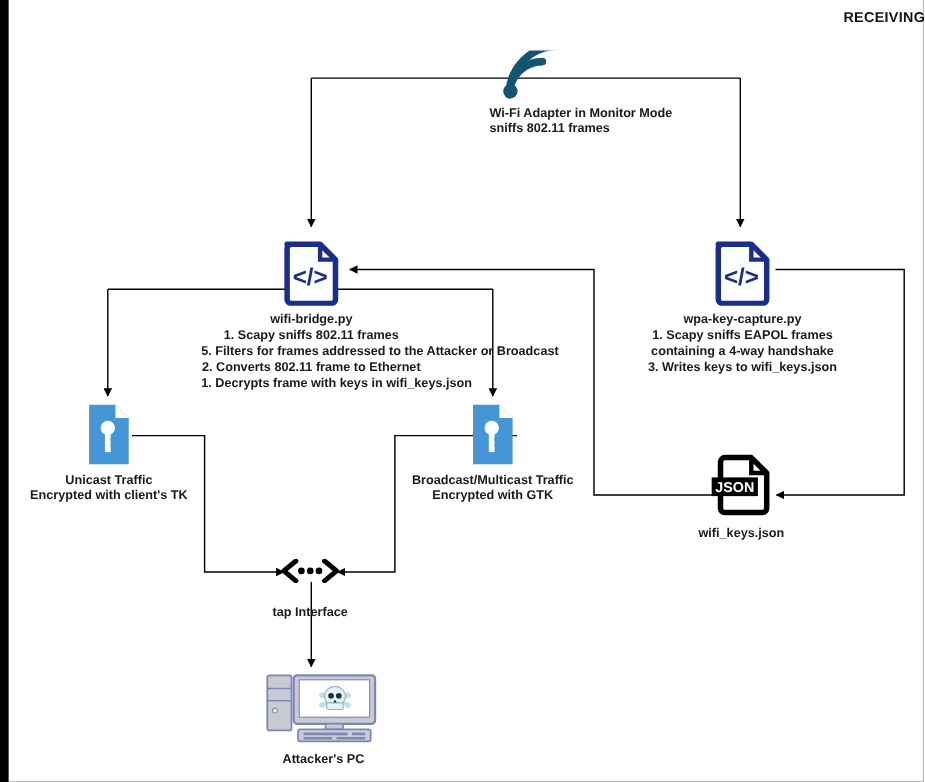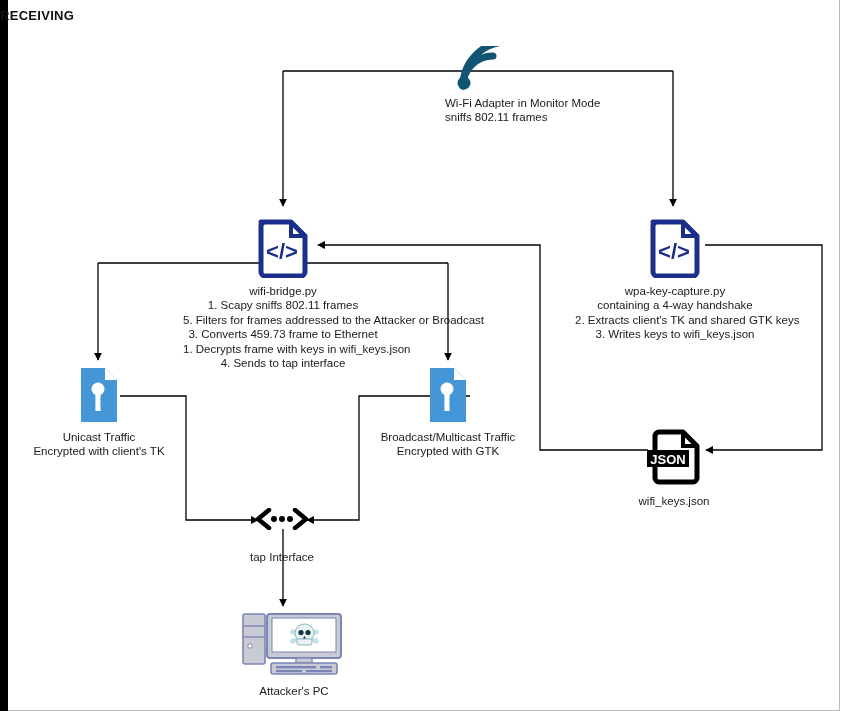--- a/index.html
+++ b/index.html
@@ -11,33 +11,33 @@
 
   
   #canvas{position:absolute;left:8px;top:0;width:832px;height:711px;
           border-right:1px solid #b9b9b9;border-bottom:1px solid #b9b9b9;
           box-sizing:border-box;background:#fff;}
 
   #edges{position:absolute;left:0;top:0;width:841px;height:711px;pointer-events:none;}
 
   .node{position:absolute;text-align:center;}
   .nodeicon{display:block;margin:0 auto;}
-  .caption{font-size:11.5px;line-height:14.4px;white-space:nowrap;color:#1a1a1a;}
+  .caption{font-size:11.5px;line-height:14.4px;white-space:nowrap;color:#1a1a1a;font-weight:bold;}
   .caption .t{display:block;}
 
-  #title{position:absolute;left:0;top:8px;width:841px;text-align:left;
+  #title{position:absolute;left:0;top:8px;width:841px;text-align:right;
          font-size:13px;font-weight:bold;letter-spacing:.3px;color:#111;}
 
   
   #n-wifi{left:445px;top:46px;width:72px;}
   #n-bridge{left:183px;top:216px;width:200px;}
   #n-wpa{left:575px;top:216px;width:200px;}
   #n-unicast{left:19px;top:366px;width:160px;}
   #n-broadcast{left:358px;top:366px;width:180px;}
-  #n-json{left:604px;top:428px;width:140px;text-align:center;}
+  #n-json{left:604px;top:412px;width:140px;text-align:center;}
   #n-tap{left:232px;top:508px;width:100px;}
   #n-pc{left:219px;top:606px;width:150px;}
 
   .cap-wifi{margin-top:6px;}
   .cap-doc{margin-top:6px;}
   .cap-key{margin-top:6px;}
   .cap-json{margin-top:8px;}
   .cap-tap{margin-top:20px;}
   .cap-pc{margin-top:6px;}
 </style>
@@ -98,36 +98,35 @@
 <div class="node" id="n-bridge">
   <svg class="nodeicon" width="56" height="62" viewBox="0 0 56 62">
     <path d="M6,6 h30 l14,14 v36 a4,4 0 0 1 -4,4 h-36 a4,4 0 0 1 -4,-4 v-46 a4,4 0 0 1 4,-4 z" fill="#fff" stroke="#1a2e8a" stroke-width="5" stroke-linejoin="round"></path>
     <path d="M36,6 v14 h14" fill="none" stroke="#1a2e8a" stroke-width="4"></path>
     <text x="27" y="43" text-anchor="middle" font-size="22" font-weight="bold" font-family="Liberation Sans, sans-serif" fill="#1a2e8a">&lt;/&gt;</text>
   </svg>
   <div class="caption cap-doc">
     <span class="t">wifi-bridge.py</span>
     <span class="t">1. Scapy sniffs 802.11 frames</span>
     <span class="t">5. Filters for frames addressed to the Attacker or Broadcast</span>
-    <span class="t">3. Converts 459.73 frame to Ethernet</span>
+    <span class="t">2. Converts 802.11 frame to Ethernet</span>
     <span class="t">1. Decrypts frame with keys in wifi_keys.json</span>
-    <span class="t">4. Sends to tap interface</span>
   </div>
 </div>
 
 <div class="node" id="n-wpa">
   <svg class="nodeicon" width="56" height="62" viewBox="0 0 56 62">
     <path d="M6,6 h30 l14,14 v36 a4,4 0 0 1 -4,4 h-36 a4,4 0 0 1 -4,-4 v-46 a4,4 0 0 1 4,-4 z" fill="#fff" stroke="#1a2e8a" stroke-width="5" stroke-linejoin="round"></path>
     <path d="M36,6 v14 h14" fill="none" stroke="#1a2e8a" stroke-width="4"></path>
     <text x="27" y="43" text-anchor="middle" font-size="22" font-weight="bold" font-family="Liberation Sans, sans-serif" fill="#1a2e8a">&lt;/&gt;</text>
   </svg>
   <div class="caption cap-doc">
     <span class="t">wpa-key-capture.py</span>
+    <span class="t">1. Scapy sniffs EAPOL frames</span>
     <span class="t">containing a 4-way handshake</span>
-    <span class="t">2. Extracts client's TK and shared GTK keys</span>
     <span class="t">3. Writes keys to wifi_keys.json</span>
   </div>
 </div>
 
 <div class="node" id="n-unicast">
   <svg class="nodeicon" width="40" height="58" viewBox="0 0 40 58">
     <path d="M2,2 h24 l12,12 v42 h-36 z" fill="#4596d6"></path>
     <path d="M26,2 v12 h12 z" fill="#ffffff"></path>
     <circle cx="19" cy="23" r="6.5" fill="#fff"></circle>
     <rect x="16.4" y="26" width="5.2" height="19" fill="#fff"></rect>

